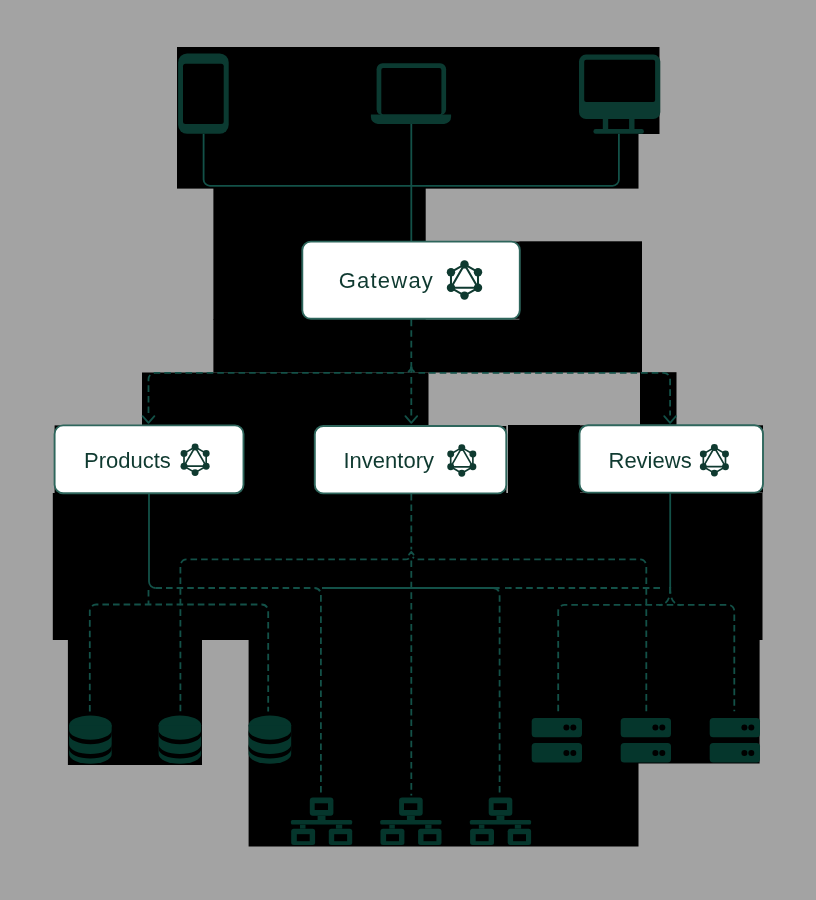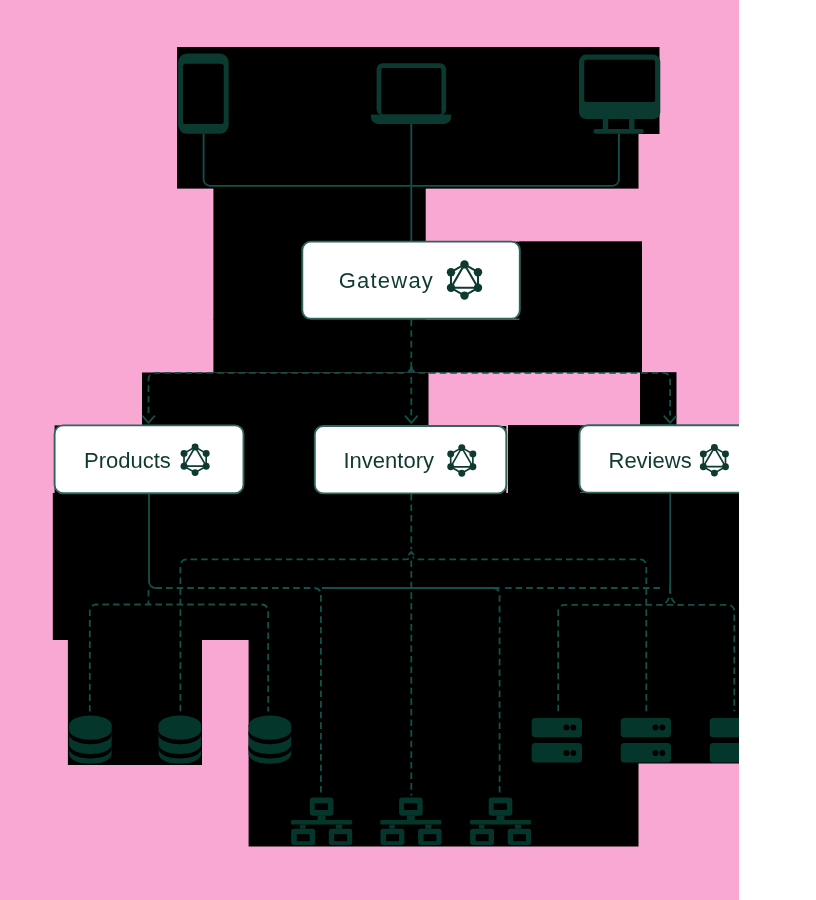--- a/index.html
+++ b/index.html
@@ -1,16 +1,16 @@
 <!DOCTYPE html>
 <html><head>
 <meta charset="utf-8">
 <style>
   html,body{margin:0;padding:0;background:#ffffff;}
-  #stage{position:relative;width:739px;height:900px;background:#f9a8d4;overflow:hidden;transform:translateZ(0);}
+  #stage{position:relative;width:816px;height:900px;background:#a3a3a3;overflow:hidden;transform:translateZ(0);}
   svg{display:block;}
   text{font-family:"Liberation Sans",sans-serif;}
 </style>
 </head>
 <body>
 <div id="stage">
 <svg width="816" height="900" viewBox="0 0 816 900">
 <defs>
   <g id="gql">
     <path d="M0,-1 L0.866,-0.5 L0.866,0.5 L0,1 L-0.866,0.5 L-0.866,-0.5 Z" fill="none" stroke="#0f3a30" stroke-width="0.13"></path>

